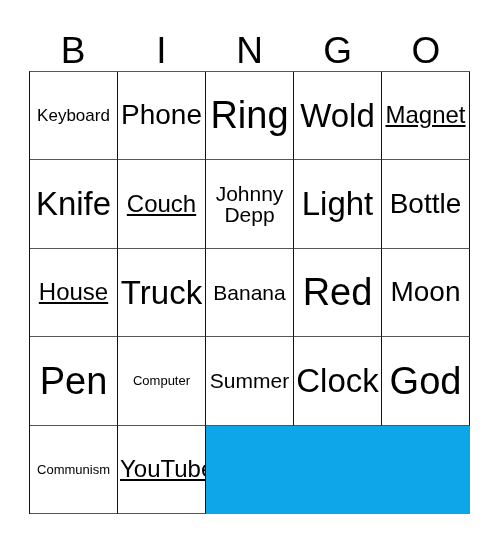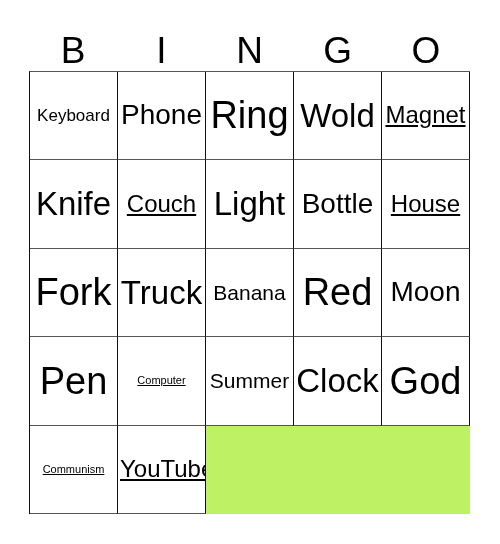--- a/index.html
+++ b/index.html
@@ -48,21 +48,21 @@
     left: 29px;
     top: 71px;
     width: 441px;
     height: 443px;
     display: grid;
     grid-template-columns: repeat(5, 1fr);
     grid-template-rows: repeat(5, 1fr);
     border-top: 1px solid #555555;
     border-left: 1px solid #111111;
     box-sizing: border-box;
-    background: #bef264;
+    background: #0ea5e9;
   }
   .cell {
     border-right: 1px solid #111111;
     border-bottom: 1px solid #555555;
     box-sizing: border-box;
     background: #ffffff;
     display: flex;
     align-items: center;
     justify-content: center;
     overflow: hidden;
@@ -78,21 +78,21 @@
     white-space: pre-line;
   }
 
   
   .fs-xxl { font-size: 38px; }
   .fs-xl  { font-size: 33px; }
   .fs-lg  { font-size: 28px; }
   .fs-md  { font-size: 24px; text-decoration: underline; }
   .fs-sm  { font-size: 21px; }
   .fs-xs  { font-size: 17px; }
-  .fs-xxs { font-size: 11px; text-decoration: underline; }
+  .fs-xxs { font-size: 13px; }
 </style>
 </head>
 <body>
 
 <div id="card">
 
   <div id="header">
     <div class="header-letter">B</div>
     <div class="header-letter">I</div>
     <div class="header-letter">N</div>
@@ -116,30 +116,30 @@
       <div class="cell">
         <span class="cell-text fs-md">Magnet</span>
       </div>
       <div class="cell">
         <span class="cell-text fs-xl">Knife</span>
       </div>
       <div class="cell">
         <span class="cell-text fs-md">Couch</span>
       </div>
       <div class="cell">
+        <span class="cell-text fs-sm">Johnny Depp</span>
+      </div>
+      <div class="cell">
         <span class="cell-text fs-xl">Light</span>
       </div>
       <div class="cell">
         <span class="cell-text fs-lg">Bottle</span>
       </div>
       <div class="cell">
         <span class="cell-text fs-md">House</span>
-      </div>
-      <div class="cell">
-        <span class="cell-text fs-xxl">Fork</span>
       </div>
       <div class="cell">
         <span class="cell-text fs-xl">Truck</span>
       </div>
       <div class="cell">
         <span class="cell-text fs-sm">Banana</span>
       </div>
       <div class="cell">
         <span class="cell-text fs-xxl">Red</span>
       </div>

